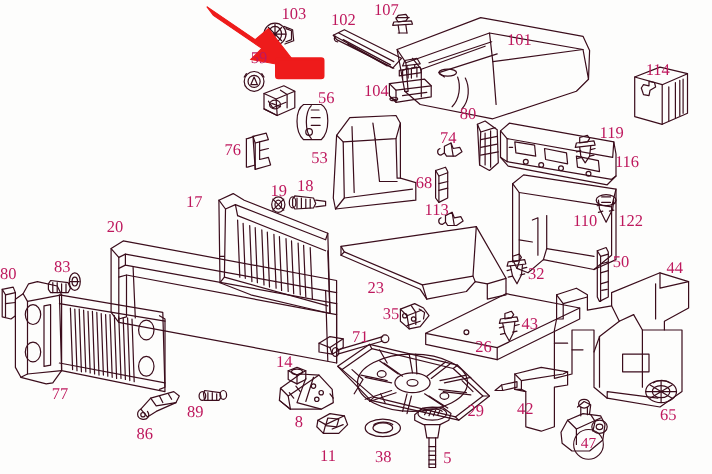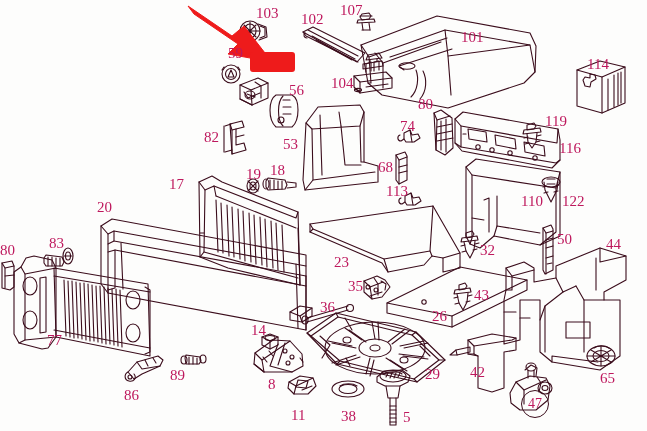--- a/index.html
+++ b/index.html
@@ -497,42 +497,42 @@
     <div class="callout" style="left: 301px; top: 12px;">102</div>
     <div class="callout" style="left: 340px; top: 3px;">107</div>
     <div class="callout" style="left: 461px; top: 30px;">101</div>
     <div class="callout" style="left: 587px; top: 57px;">114</div>
     <div class="callout" style="left: 228px; top: 46px;">59</div>
     <div class="callout" style="left: 331px; top: 76px;">104</div>
     <div class="callout" style="left: 289px; top: 83px;">56</div>
     <div class="callout" style="left: 418px; top: 97px;">80</div>
     <div class="callout" style="left: 545px; top: 114px;">119</div>
     <div class="callout" style="left: 400px; top: 119px;">74</div>
-    <div class="callout" style="left: 204px; top: 130px;">82</div>
+    <div class="callout" style="left: 204px; top: 130px;">76</div>
     <div class="callout" style="left: 283px; top: 137px;">53</div>
     <div class="callout" style="left: 559px; top: 141px;">116</div>
     <div class="callout" style="left: 378px; top: 160px;">68</div>
     <div class="callout" style="left: 246px; top: 167px;">19</div>
     <div class="callout" style="left: 270px; top: 163px;">18</div>
     <div class="callout" style="left: 169px; top: 177px;">17</div>
     <div class="callout" style="left: 386px; top: 184px;">113</div>
     <div class="callout" style="left: 521px; top: 194px;">110</div>
     <div class="callout" style="left: 562px; top: 194px;">122</div>
     <div class="callout" style="left: 97px; top: 200px;">20</div>
     <div class="callout" style="left: 0px; top: 243px;">80</div>
     <div class="callout" style="left: 49px; top: 236px;">83</div>
     <div class="callout" style="left: 557px; top: 232px;">50</div>
     <div class="callout" style="left: 480px; top: 243px;">32</div>
     <div class="callout" style="left: 606px; top: 237px;">44</div>
     <div class="callout" style="left: 334px; top: 255px;">23</div>
     <div class="callout" style="left: 348px; top: 279px;">35</div>
     <div class="callout" style="left: 474px; top: 288px;">43</div>
     <div class="callout" style="left: 432px; top: 309px;">26</div>
-    <div class="callout" style="left: 320px; top: 300px;">36</div>
-    <div class="callout" style="left: 47px; top: 333px;">77</div>
+    <div class="callout" style="left: 320px; top: 300px;">71</div>
+    <div class="callout" style="left: 47px; top: 352px;">77</div>
     <div class="callout" style="left: 251px; top: 323px;">14</div>
     <div class="callout" style="left: 470px; top: 365px;">42</div>
     <div class="callout" style="left: 425px; top: 367px;">29</div>
     <div class="callout" style="left: 600px; top: 371px; text-align: right;">65</div>
     <div class="callout" style="left: 170px; top: 368px;">89</div>
     <div class="callout" style="left: 124px; top: 388px;">86</div>
     <div class="callout" style="left: 268px; top: 377px;">8</div>
     <div class="callout" style="left: 291px; top: 408px;">11</div>
     <div class="callout" style="left: 341px; top: 409px;">38</div>
     <div class="callout" style="left: 403px; top: 410px;">5</div>

